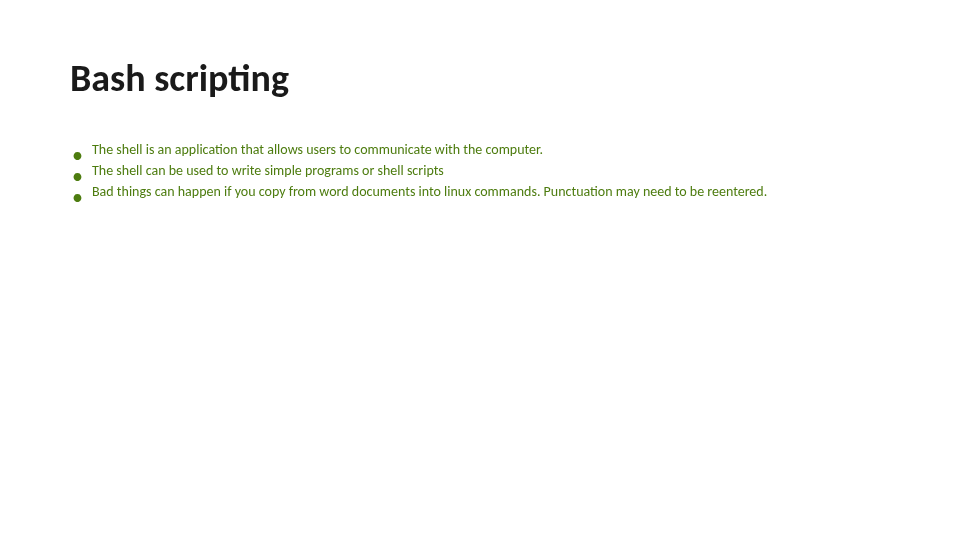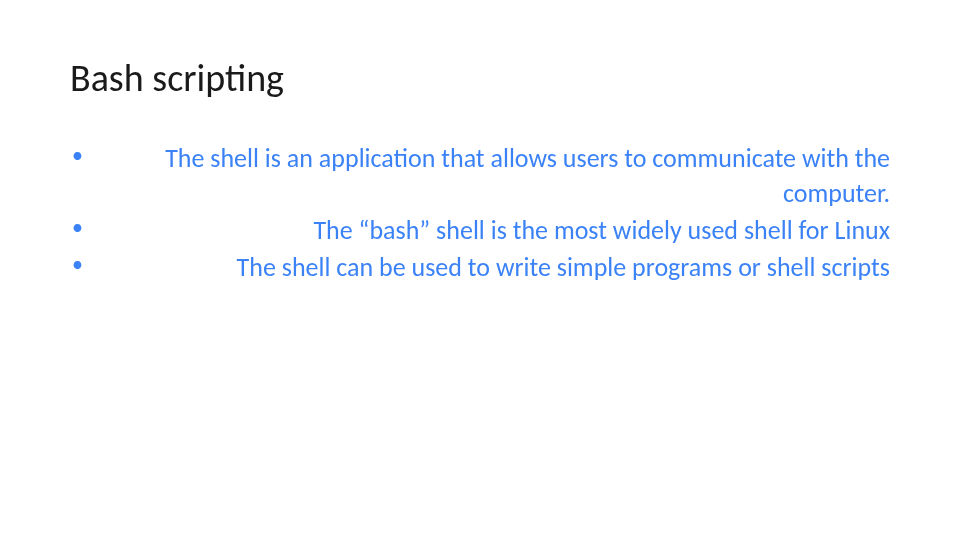--- a/index.html
+++ b/index.html
@@ -11,47 +11,46 @@
       width: 960px;
       height: 540px;
       background: #ffffff;
       font-family: Calibri, "Segoe UI", Arial, sans-serif;
       color: #000000;
       padding: 55px 70px 40px 70px;
       overflow: hidden;
     }
     .title {
       font-size: 38px;
-      font-weight: 400;
+      font-weight: 700;
       margin-bottom: 40px;
       color: #1a1a1a;
     }
     .bullets {
       list-style: none;
       padding-left: 0;
     }
     .bullet-item {
-      font-size: 26px;
+      font-size: 14px;
       line-height: 1.35;
-      color: #3b82f6;
+      color: #4d7c0f;
       position: relative;
       padding-left: 22px;
       margin-bottom: 2px;
-      text-align: right;
     }
     .bullet-item::before {
       content: "•";
       position: absolute;
       left: 2px;
       top: 0;
       font-size: 22px;
     }
   </style>
 </head>
 <body>
 
 <h1 class="title">Bash scripting</h1>
 
 <ul class="bullets">
   <li class="bullet-item">The shell is an application that allows users to communicate with the computer.</li>
-  <li class="bullet-item">The “bash” shell is the most widely used shell for Linux</li>
   <li class="bullet-item">The shell can be used to write simple programs or shell scripts</li>
+  <li class="bullet-item">Bad things can happen if you copy from word documents into linux commands. Punctuation may need to be reentered.</li>
 </ul>
 
 </body></html>

